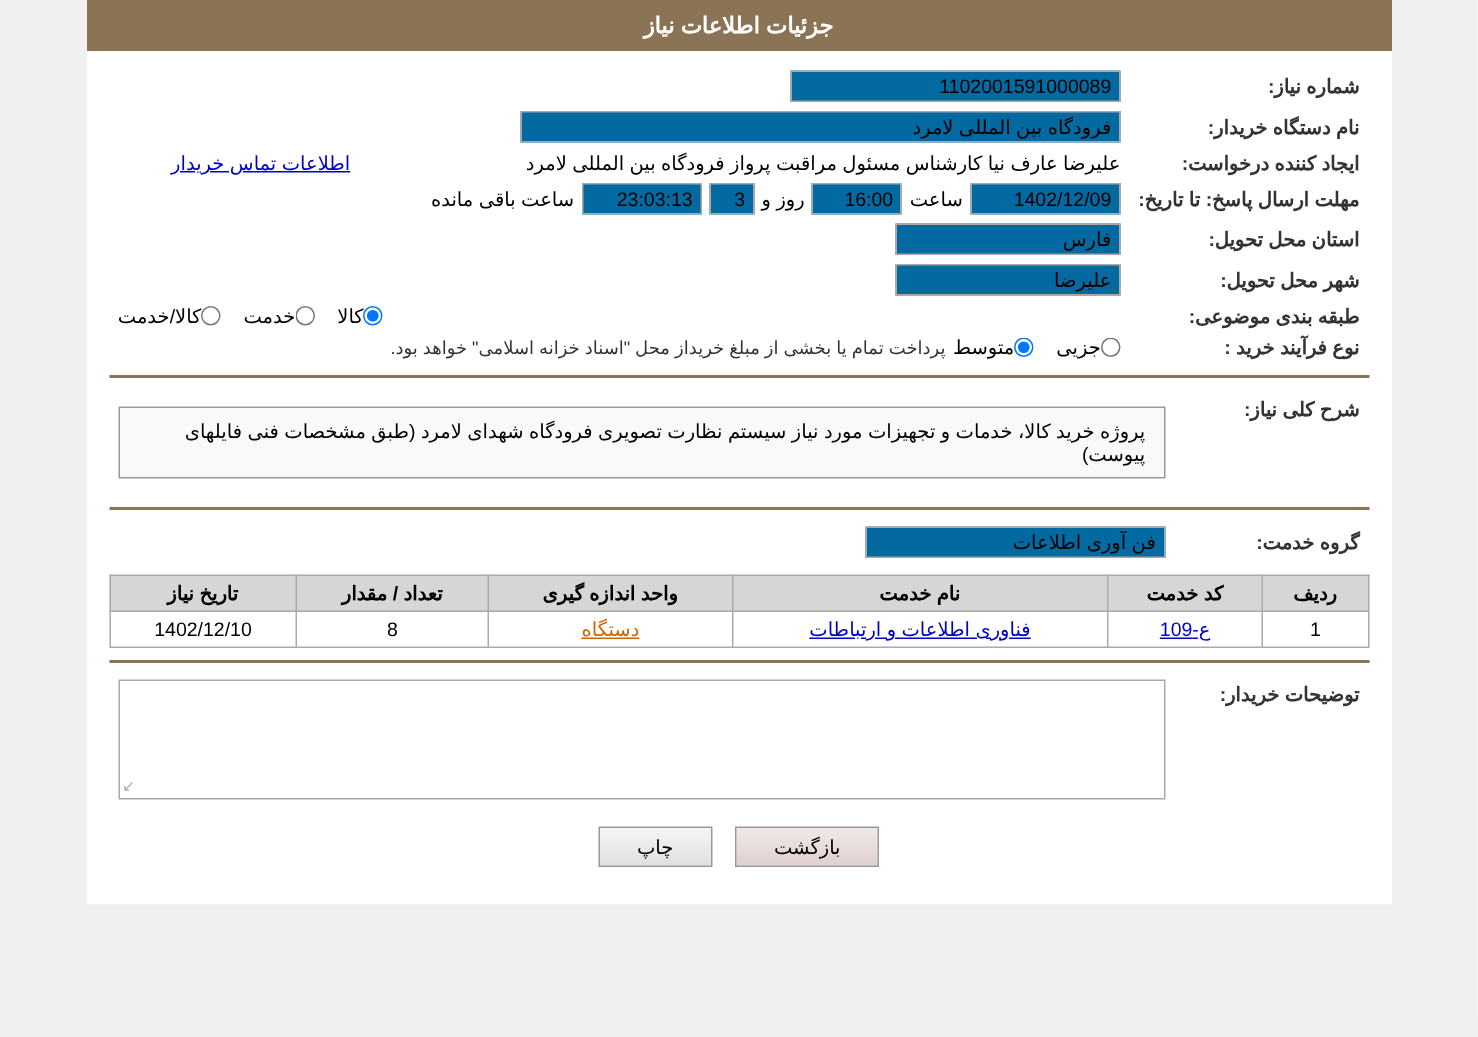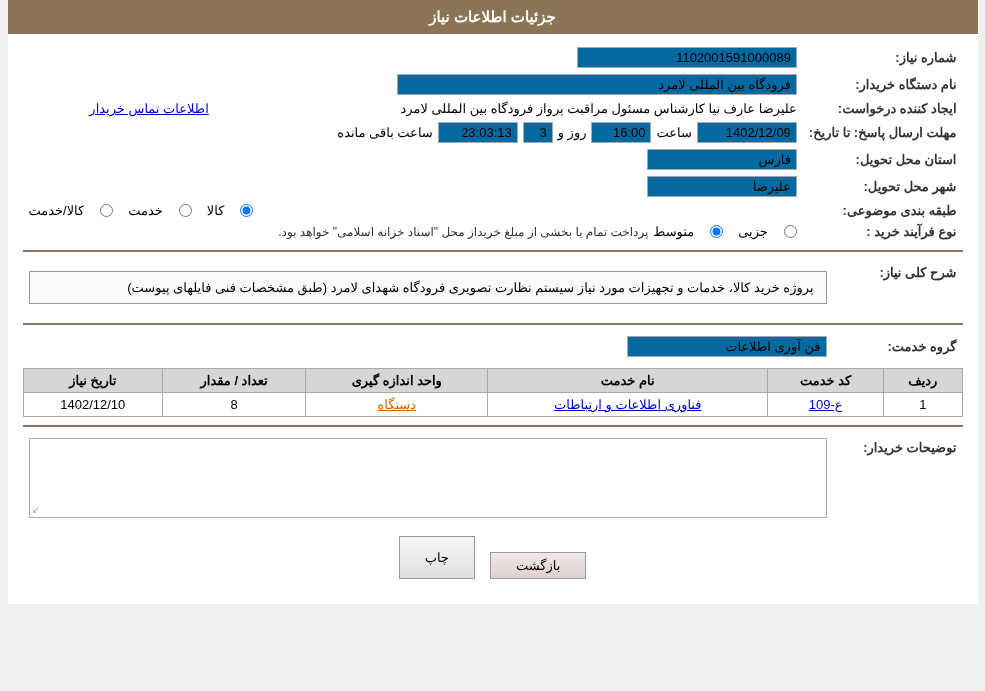--- a/index.html
+++ b/index.html
@@ -3,21 +3,21 @@
   <meta charset="utf-8">
   <style>
     * { box-sizing: border-box; margin: 0; padding: 0; }
     body {
       font-family: Tahoma, Arial, sans-serif;
       font-size: 13px;
       background: #f0f0f0;
       direction: rtl;
     }
     .page-container {
-      width: 970px;
+      width: 870px;
       margin: 0 auto;
       background: #fff;
     }
     .header-bar {
       background: #8B7355;
       color: #fff;
       text-align: center;
       padding: 8px 15px;
       font-size: 15px;
       font-weight: bold;
@@ -61,21 +61,21 @@
     }
     .radio-group {
       display: flex;
       gap: 15px;
       align-items: center;
       flex-direction: row-reverse;
     }
     .radio-item {
       display: flex;
       align-items: center;
-      gap: 16px;
+      gap: 0;
     }
     .services-table {
       width: 100%;
       border-collapse: collapse;
       margin-top: 5px;
     }
     .services-table th {
       background: #d6d6d6;
       border: 1px solid #aaa;
       padding: 4px 8px;
@@ -119,21 +119,20 @@
       background: linear-gradient(to bottom, #f5f5f5, #ddd);
       cursor: pointer;
       font-size: 13px;
       font-family: Tahoma, Arial, sans-serif;
     }
     .btn-print {
       background: linear-gradient(to bottom, #f5f5f5, #e0e0e0);
     }
     .btn-back {
       background: linear-gradient(to bottom, #f0e8e8, #e0d0d0);
-      margin-top: 16px;
     }
     .row-layout {
       display: flex;
       align-items: center;
       width: 100%;
       gap: 5px;
     }
     .notice-text {
       font-size: 12px;
       color: #333;

